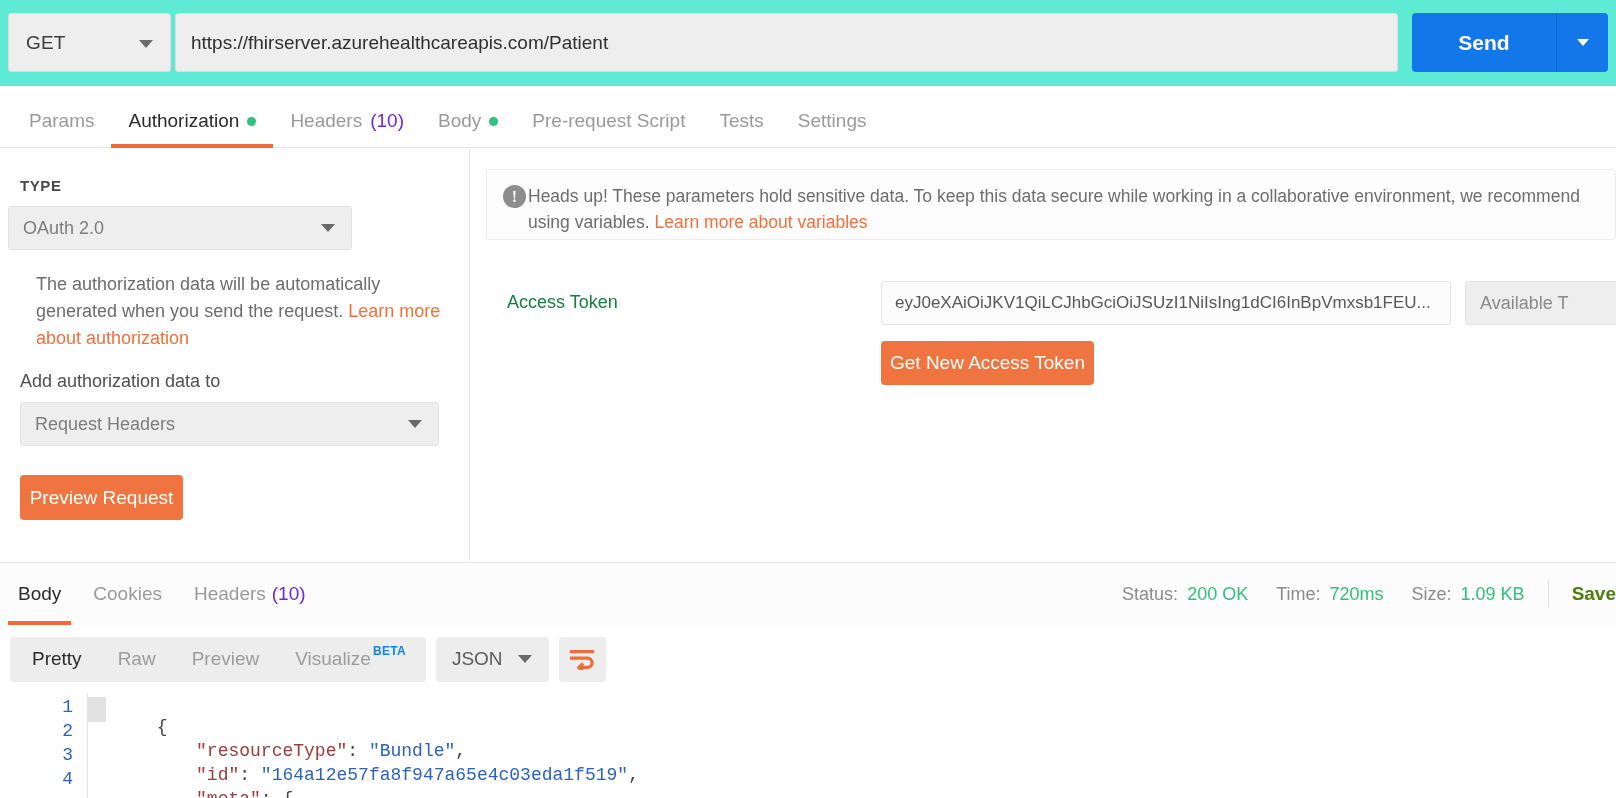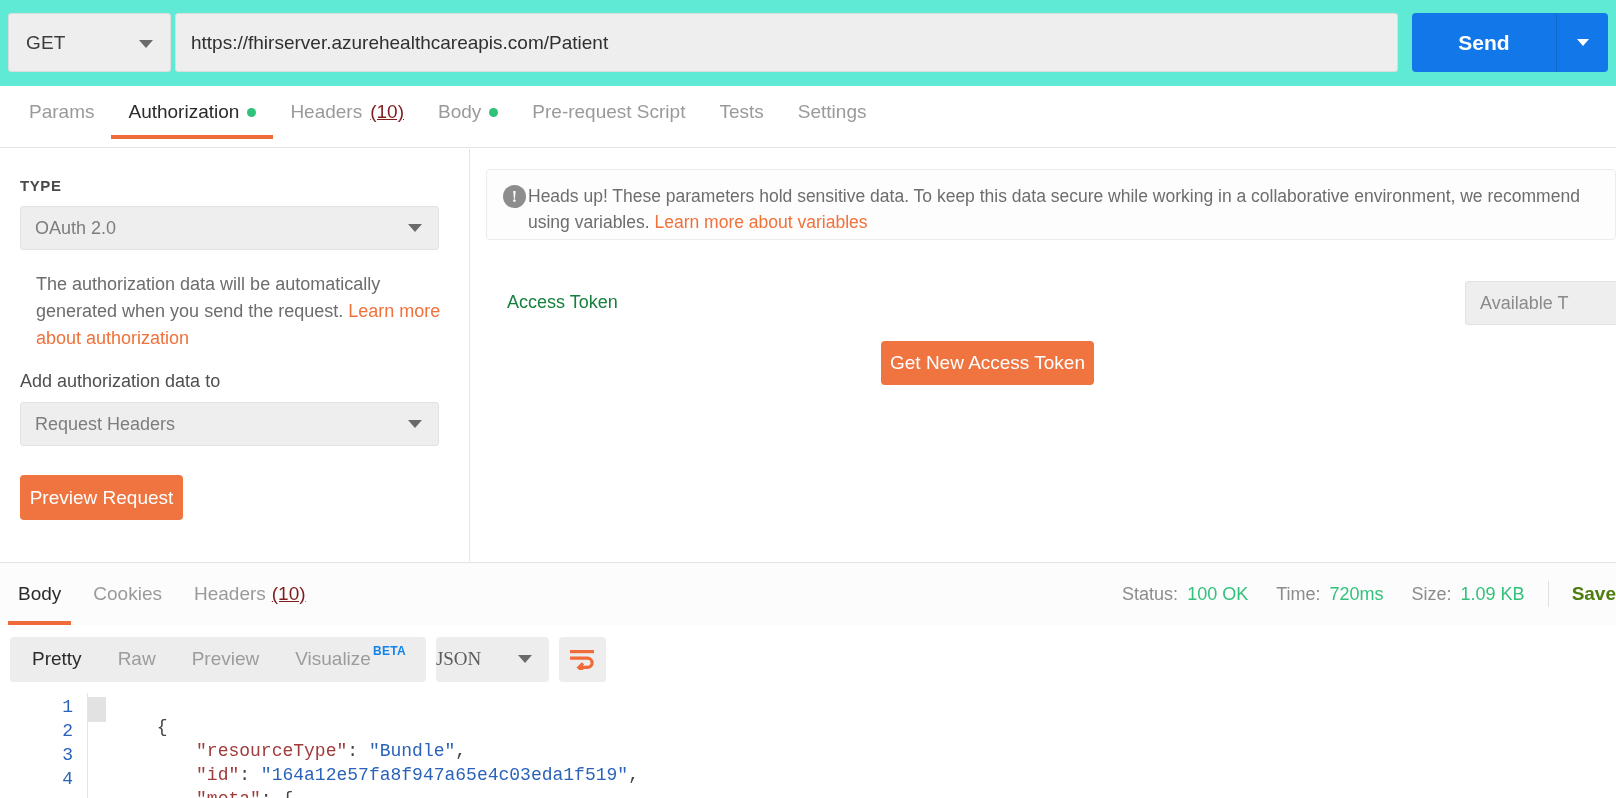--- a/index.html
+++ b/index.html
@@ -50,53 +50,53 @@
   }
   .send-caret-btn {
     background: #1277e8; width: 52px; display: flex; align-items: center;
     justify-content: center; cursor: pointer; border-left: 1px solid #1068cc;
   }
   .send-caret-btn .caret { border-top-color: #fff; border-left-width: 6px; border-right-width: 6px; border-top-width: 7px; }
 
   
   .req-tabs {
     position: absolute; left: 0; top: 92px; width: 1616px; height: 56px;
-    border-bottom: 1px solid #e4e4e4; display: flex; align-items: center;
+    border-bottom: 1px solid #e4e4e4; display: flex; align-items: flex-end;
     padding-left: 12px;
   }
   .rtab {
     position: relative; padding: 0 17px 15px 17px; font-size: 19px;
     color: #9a9a9a; cursor: pointer; display: flex; align-items: center; gap: 8px;
     white-space: nowrap;
   }
   .rtab.active { color: #2b2b2b; }
   .rtab.active::after {
     content: ""; position: absolute; left: 0; right: 0; bottom: -1px;
     height: 4px; background: #ef6c39;
   }
   .dot { width: 9px; height: 9px; border-radius: 50%; background: #2ec27a; display: inline-block; }
-  .count { color: #7f1d1d; text-decoration: underline; }
+  .count { color: #6d28d9; }
 
   
   .left-pane {
     position: absolute; left: 0; top: 149px; width: 470px; height: 412px;
     border-right: 1px solid #e4e4e4; background: #fff;
   }
   .label-type {
     position: absolute; left: 20px; top: 28px; font-size: 15px; font-weight: bold;
     color: #4a4a4a; letter-spacing: .6px;
   }
   .dropdown {
     position: absolute; background: #eeeeee; border: 1px solid #e2e2e2;
     border-radius: 3px; height: 44px; display: flex; align-items: center;
     cursor: pointer; font-size: 18px; color: #7d7d7d;
   }
   .dropdown .dlabel { margin-left: 14px; }
   .dropdown .caret { position: absolute; right: 16px; }
-  #auth-type-dd { left: 20px; top: 57px; width: 419px; }
+  #auth-type-dd { left: 8px; top: 57px; width: 344px; }
   #auth-add-dd  { left: 20px; top: 253px; width: 419px; }
 
   .helptext {
     position: absolute; left: 36px; top: 122px; width: 425px;
     font-size: 18px; line-height: 27px; color: #6d6d6d;
   }
   .link-orange { color: #f0713a; cursor: pointer; text-decoration: none; }
   .label-addto {
     position: absolute; left: 20px; top: 222px; font-size: 18px; color: #4f4f4f;
   }
@@ -187,21 +187,21 @@
   }
   .segbtn.active { color: #2b2b2b; text-align: center; }
   .beta {
     font-size: 12px; color: #1283e8; font-weight: bold; position: relative;
     top: -8px; left: 2px; letter-spacing: .3px;
   }
   .fmt-dd {
     background: #ededed; border-radius: 4px; height: 45px; width: 113px;
     display: flex; align-items: center; position: relative; cursor: pointer;
   }
-  .fmt-dd .dlabel { font-size: 19px; color: #5c5c5c; font-family: Liberation Serif, serif; }
+  .fmt-dd .dlabel { margin-left: 16px; font-size: 19px; color: #5c5c5c; }
   .fmt-dd .caret { position: absolute; right: 17px; }
   .wrap-btn {
     background: #ededed; border-radius: 4px; height: 45px; width: 47px;
     display: flex; align-items: center; justify-content: center; cursor: pointer;
   }
 
   .code-area {
     position: absolute; left: 0; top: 693px; width: 1616px; height: 105px;
     background: #fff; overflow: hidden;
   }
@@ -289,40 +289,41 @@
   </div>
 
   <div class="right-pane">
     <div class="warn-banner">
       <div class="warn-icon">!</div>
       <div class="warn-text">
         <span>Heads up! These parameters hold sensitive data. To keep this data secure while working in a collaborative environment, we recommend using variables. </span><span class="link-orange">Learn more about variables</span>
       </div>
     </div>
     <div class="token-label">Access Token</div>
+    <div class="token-input">eyJ0eXAiOiJKV1QiLCJhbGciOiJSUzI1NiIsIng1dCI6InBpVmxsb1FEU...</div>
     <div class="available-btn">Available T</div>
     <button class="btn-orange" id="get-token-btn">Get New Access Token</button>
   </div>
 
   <div class="resp-bar">
     <div class="resp-tabs">
       <div class="restab active">
         <span>Body</span>
       </div>
       <div class="restab">
         <span>Cookies</span>
       </div>
       <div class="restab">
         <span>Headers</span>
         <span class="count">(10)</span>
       </div>
     </div>
     <div class="resp-meta">
       <span>Status:</span>
-      <span class="meta-val">100 OK</span>
+      <span class="meta-val">200 OK</span>
       <span style="width:10px"></span>
       <span>Time:</span>
       <span class="meta-val">720ms</span>
       <span style="width:10px"></span>
       <span>Size:</span>
       <span class="meta-val">1.09 KB</span>
       <span class="meta-sep"></span>
       <span class="save-link">Save</span>
     </div>
   </div>

